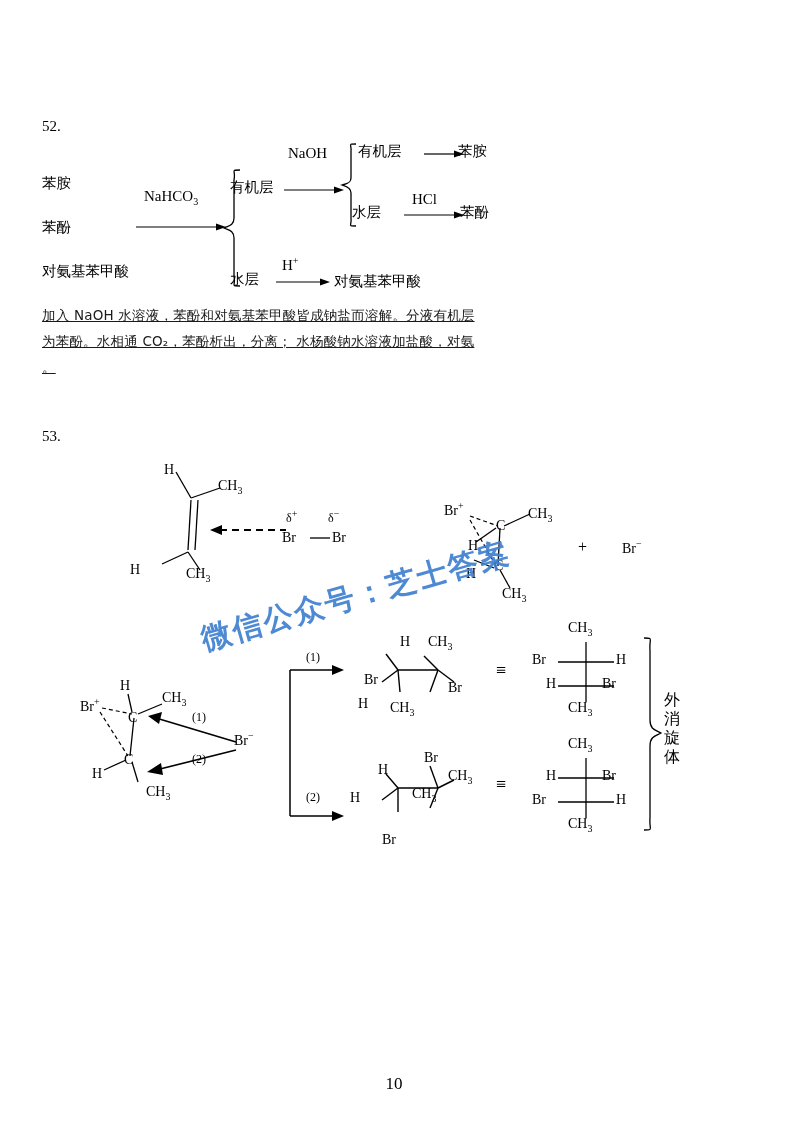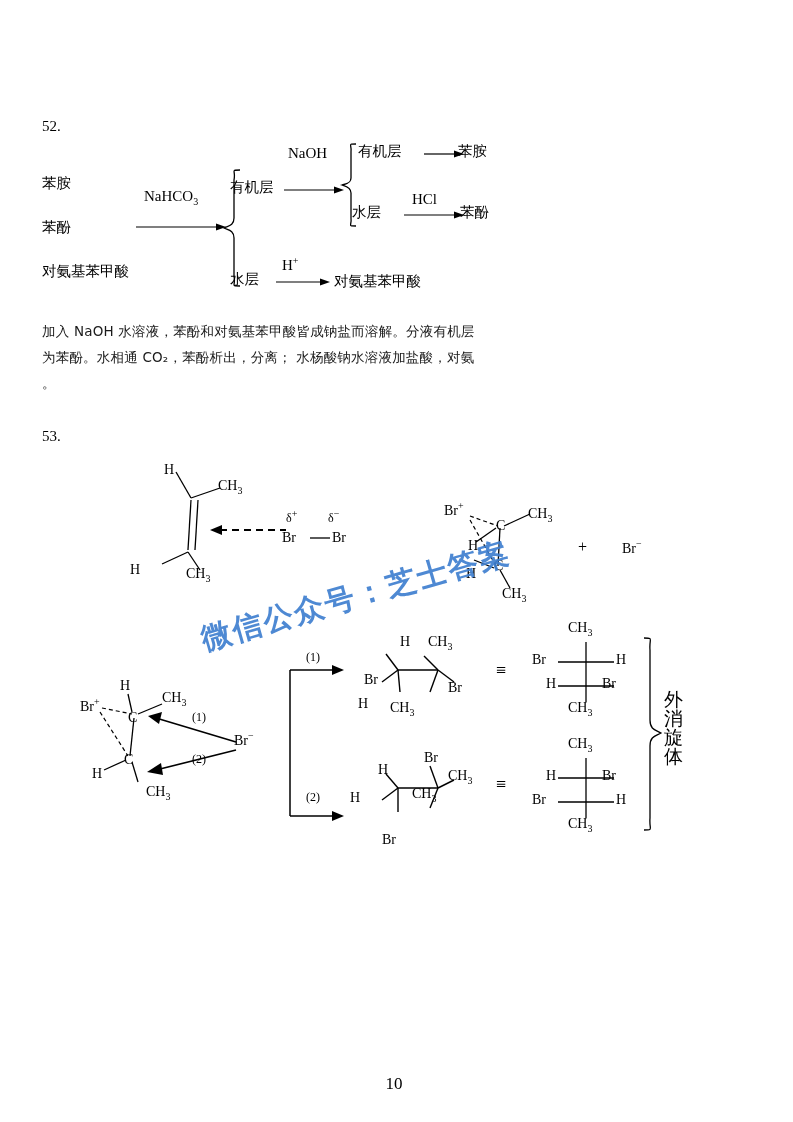--- a/index.html
+++ b/index.html
@@ -79,21 +79,21 @@
   }
   .pagenum {
     position: absolute;
     left: 0; right: 0;
     text-align: center;
     font-family: "Liberation Serif", serif;
     font-size: 17px;
   }
   .bracket-cn {
     font-family: "DejaVu Sans", sans-serif;
-    font-size: 19px;
+    font-size: 16px;
     line-height: 19px;
     text-align: center;
   }
 </style>
 </head>
 <body>
 
 <div class="page">
 
   <div class="abs q-num" style="left:42px; top:118px;">52.</div>
@@ -143,21 +143,21 @@
   <div class="abs cn" style="left:230px; top:270px;">水层</div>
   <div class="abs lbl" style="left:282px; top:255px;">
     <span>H</span><span class="sup">+</span>
   </div>
   <svg class="abs" style="left:276px; top:278px;" width="56" height="14">
     <line x1="0" y1="4" x2="46" y2="4" stroke="#000" stroke-width="1.2"></line>
     <polygon points="54,4 44,0.6 44,7.4" fill="#000"></polygon>
   </svg>
   <div class="abs cn" style="left:334px; top:272px;">对氨基苯甲酸</div>
 
-  <div class="para" style="left:42px; top:318px; width:520px;">
+  <div class="para" style="left:42px; top:302px; width:520px;text-decoration:underline;">
     <div>加入 NaOH 水溶液，苯酚和对氨基苯甲酸皆成钠盐而溶解。分液有机层</div>
     <div>为苯酚。水相通 CO₂，苯酚析出，分离；  水杨酸钠水溶液加盐酸，对氨</div>
     <div>。</div>
   </div>
 
   <div class="abs q-num" style="left:42px; top:428px;">53.</div>
 
   <div class="abs atom" style="left:164px; top:462px;">H</div>
   <div class="abs atom" style="left:218px; top:478px;">
     <span>CH</span><span class="sub">3</span>

